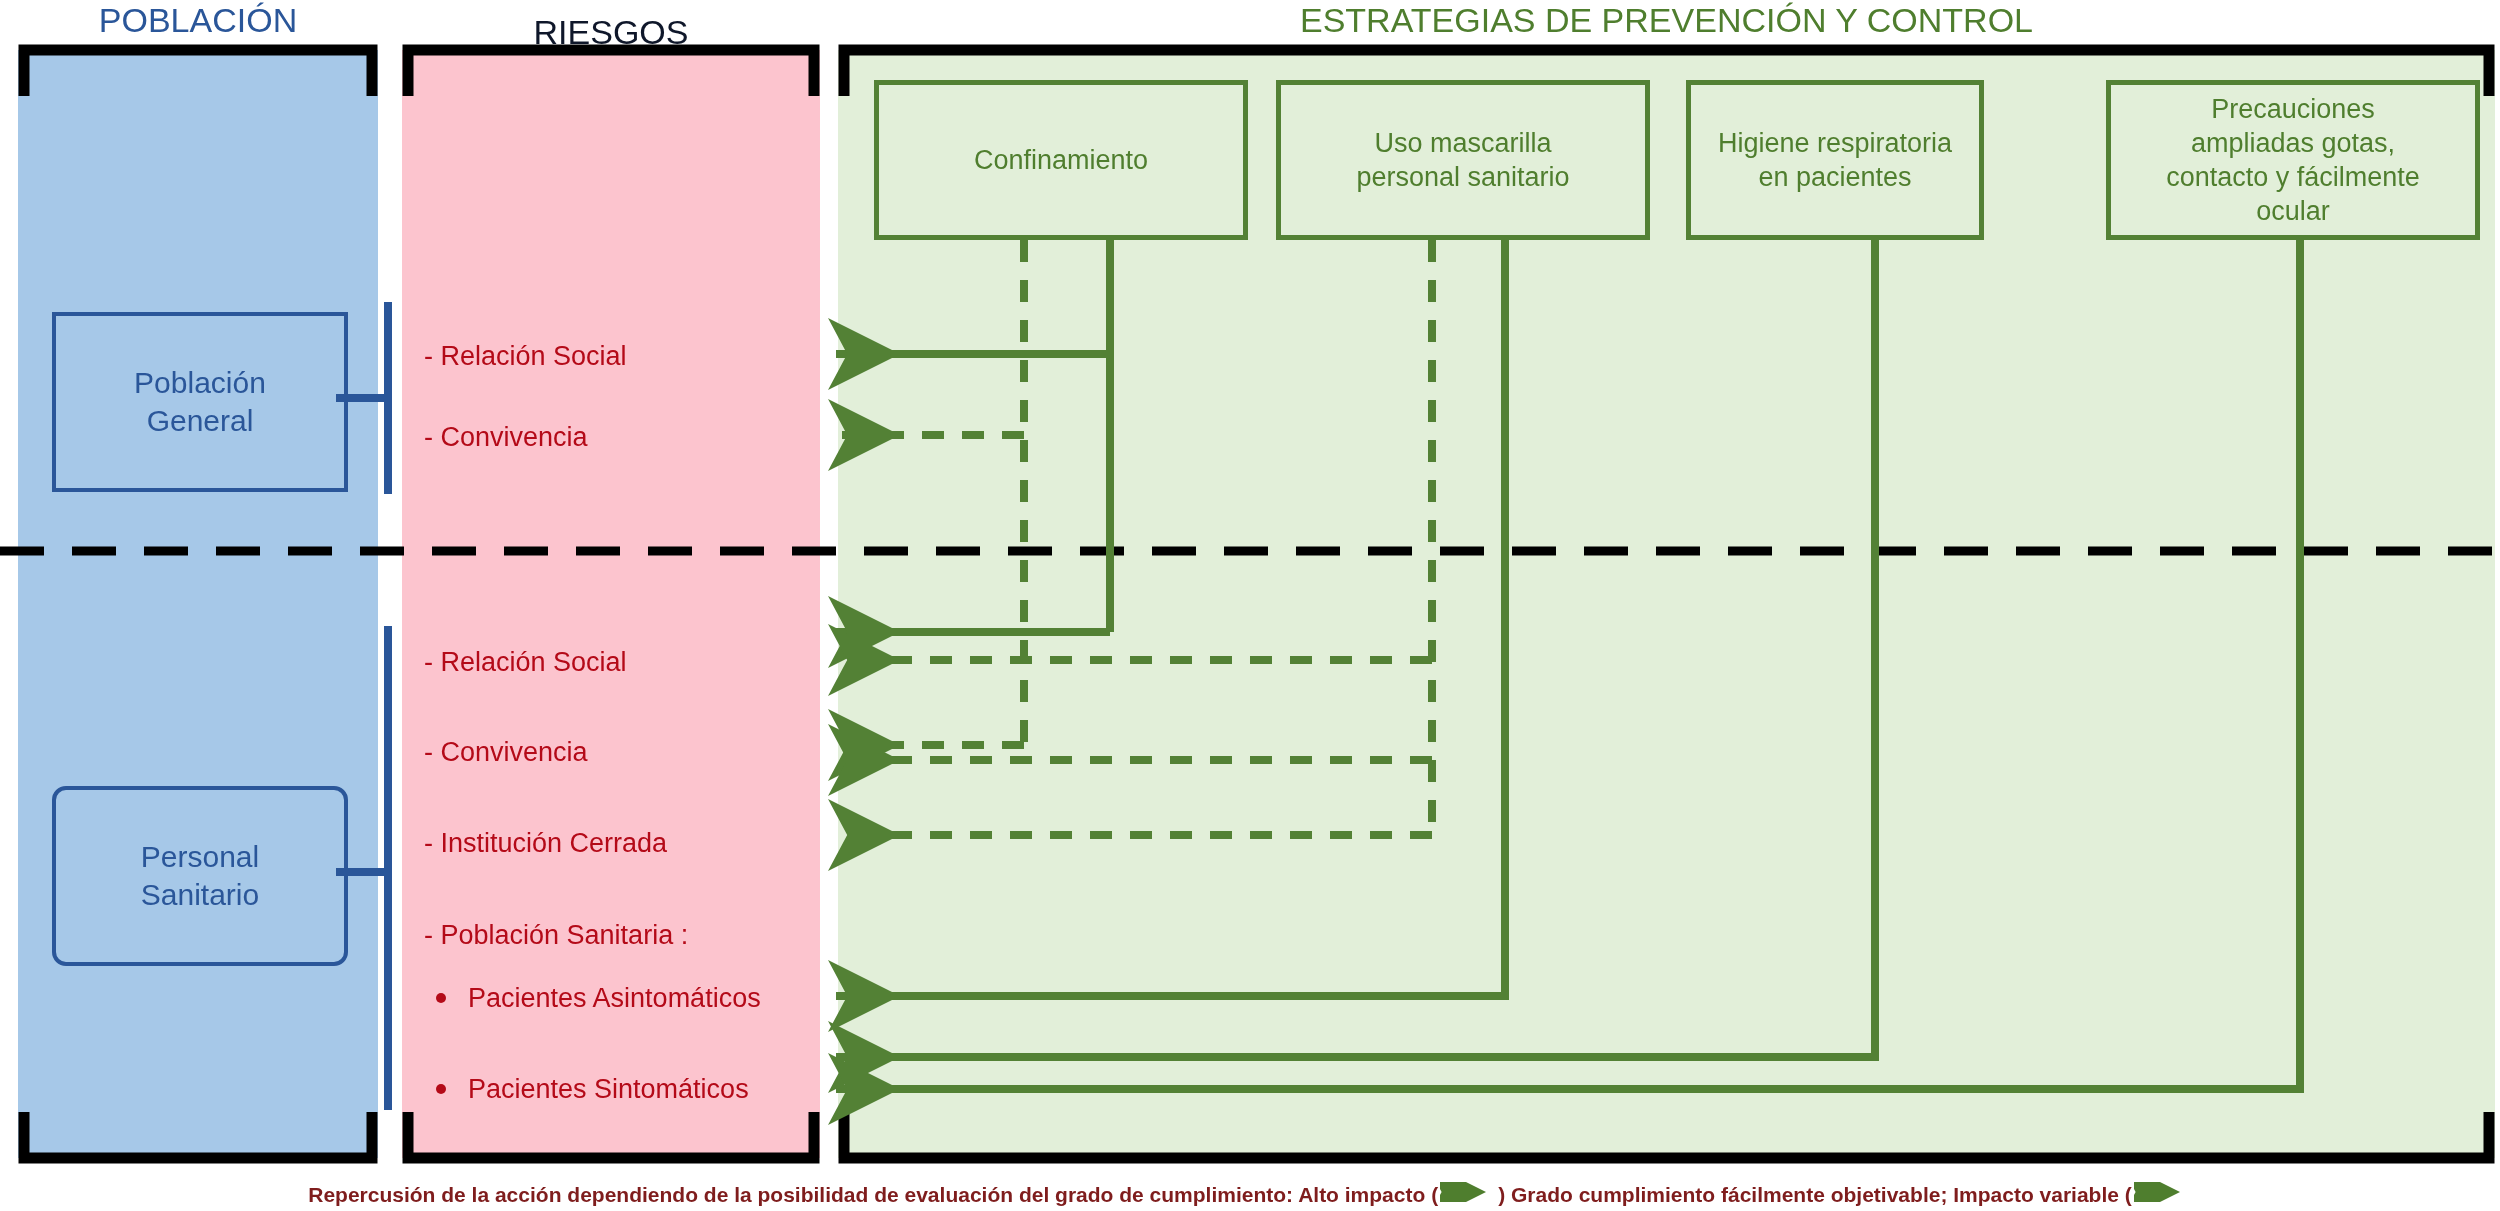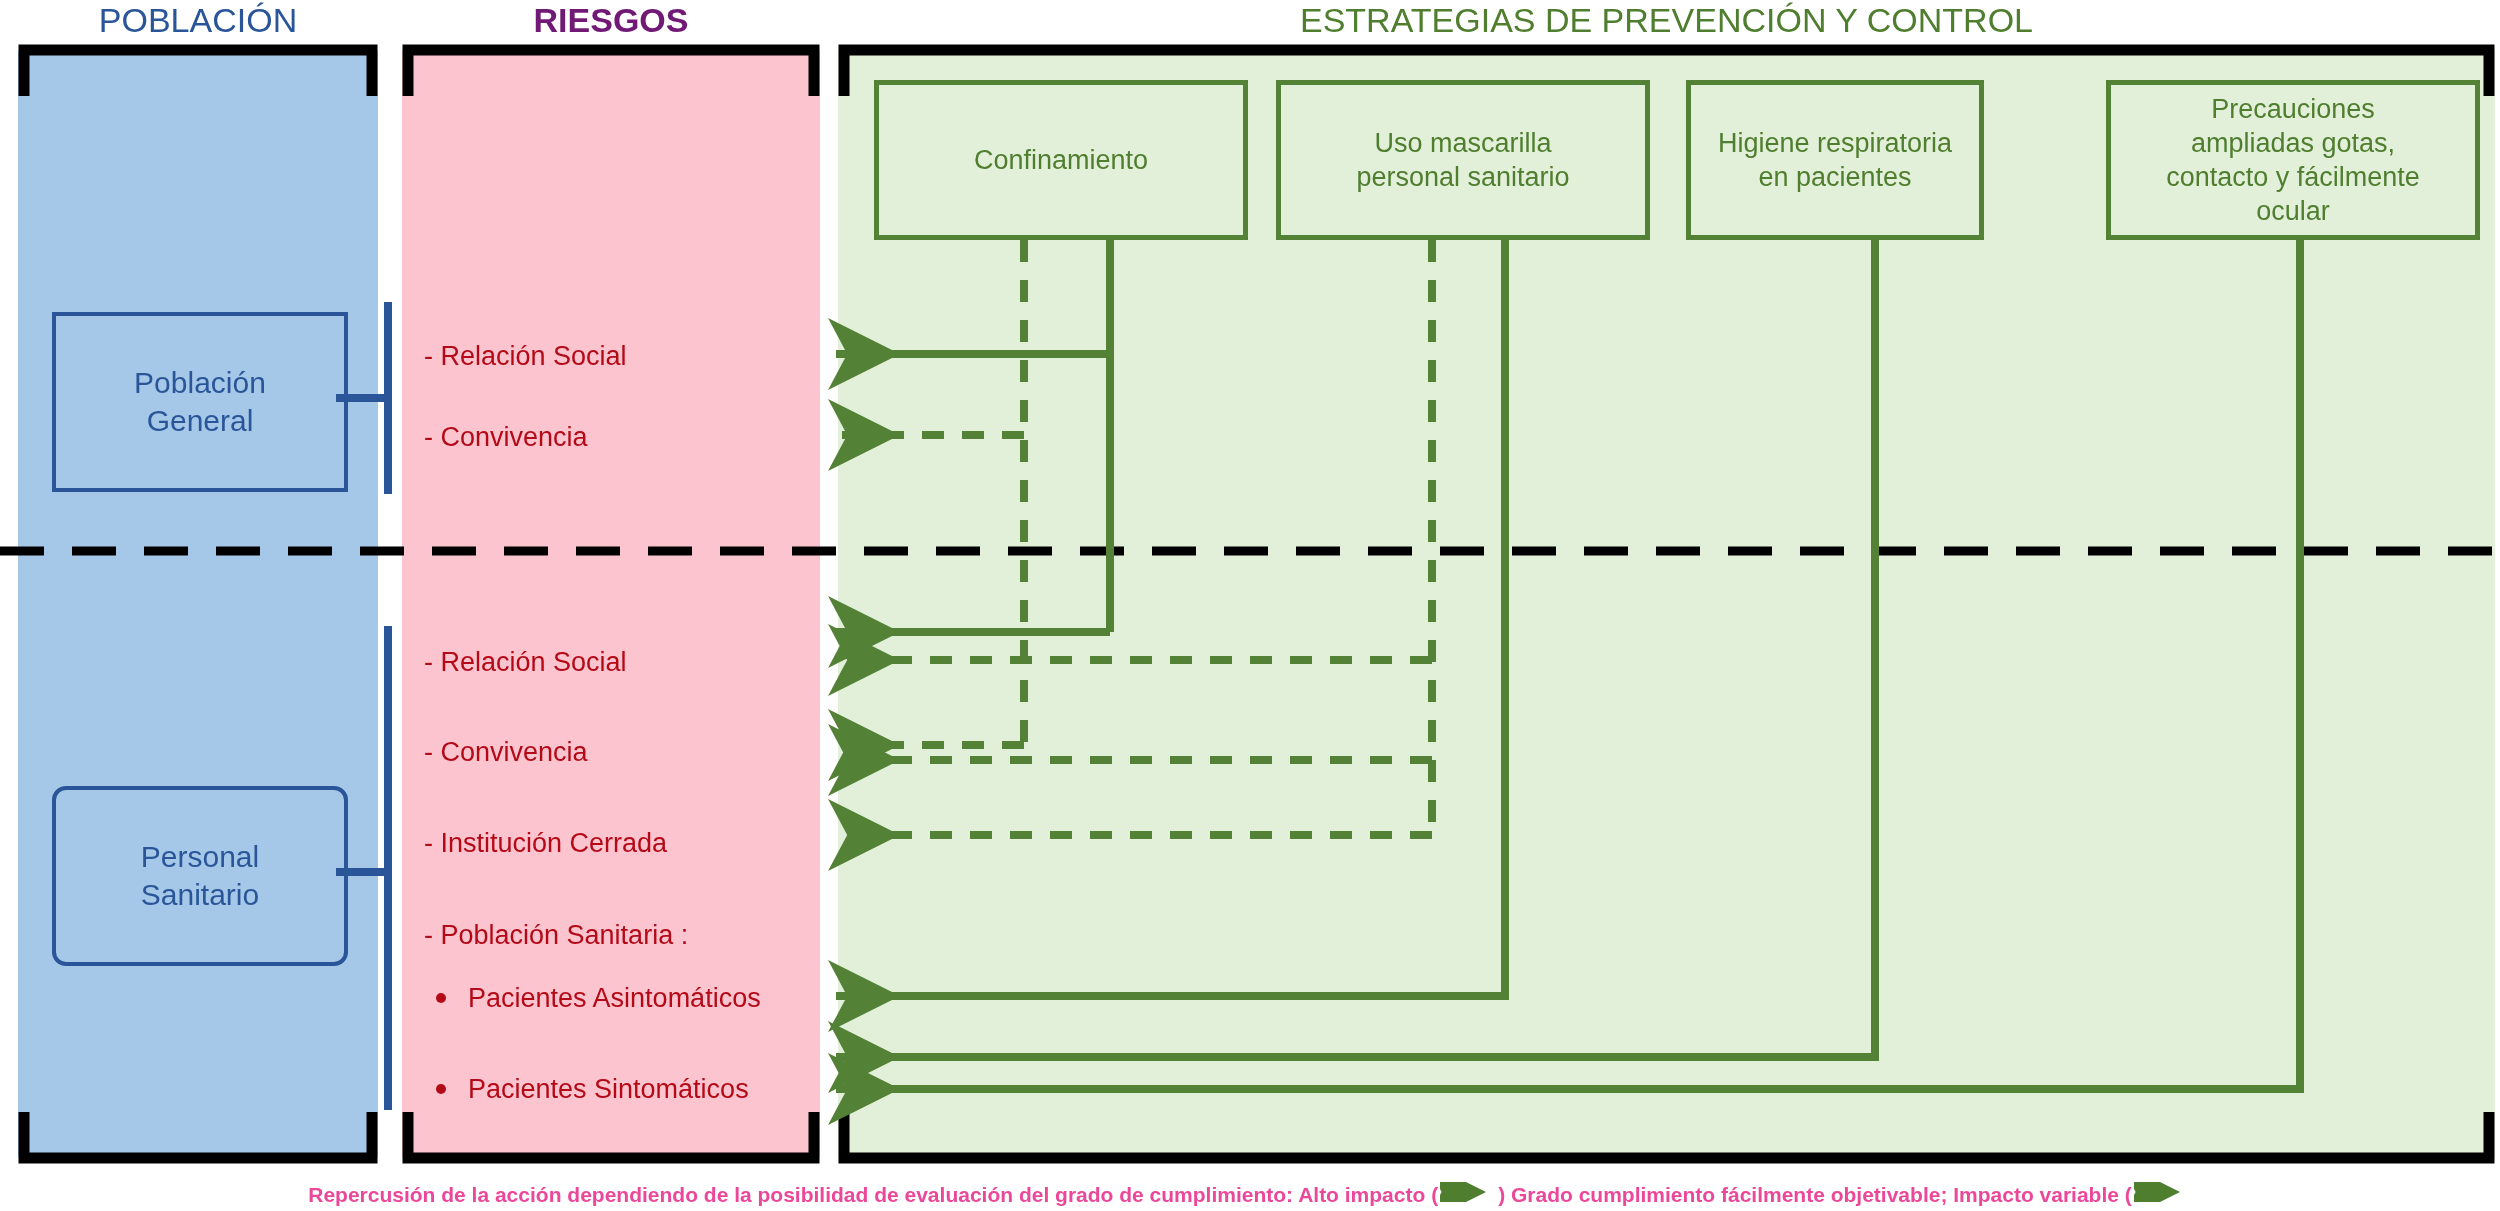--- a/index.html
+++ b/index.html
@@ -26,21 +26,21 @@
   }
   
   .col-header {
     position: absolute;
     text-align: center;
     font-size: 34px;
     line-height: 40px;
     white-space: nowrap;
   }
   #hdr-poblacion { left: 18px;  top: 0px;  width: 360px; color: #2a5699; }
-  #hdr-riesgos   { left: 402px; top: 0px;  width: 418px; color: #701a75; font-weight: bold; }
+  #hdr-riesgos   { left: 402px; top: 12px;  width: 418px; color: #0f172a; }
   #hdr-estrategias { left: 838px; top: 0px; width: 1657px; color: #4f7e2e; }
 
   
   .panel {
     position: absolute;
   }
   #panel-blue  { left: 18px;  top: 50px; width: 360px;  height: 1108px; background: #a6c8e8; }
   #panel-pink  { left: 402px; top: 50px; width: 418px;  height: 1108px; background: #fcc4ce; }
   #panel-green { left: 838px; top: 50px; width: 1657px; height: 1108px; background: #e2efd9; }
 
@@ -102,21 +102,21 @@
   #strat-2 { left: 1686px; top: 80px; width: 298px; height: 160px; justify-content: center; }
   #strat-3 { left: 2106px; top: 80px; width: 374px; height: 160px; }
 
   
   #legend {
     position: absolute;
     left: 0;
     top: 1178px;
     width: 2500px;
     height: 33px;
-    color: #ec4899;
+    color: #7f1d1d;
     font-size: 21px;
     font-weight: bold;
     line-height: 33px;
     white-space: nowrap;
     display: flex;
     align-items: center;
     justify-content: center;
   }
   #legend .lg-txt { display: inline-block; }
   #legend .lg-arrow { display: inline-block; vertical-align: middle; margin: 0 2px; }

